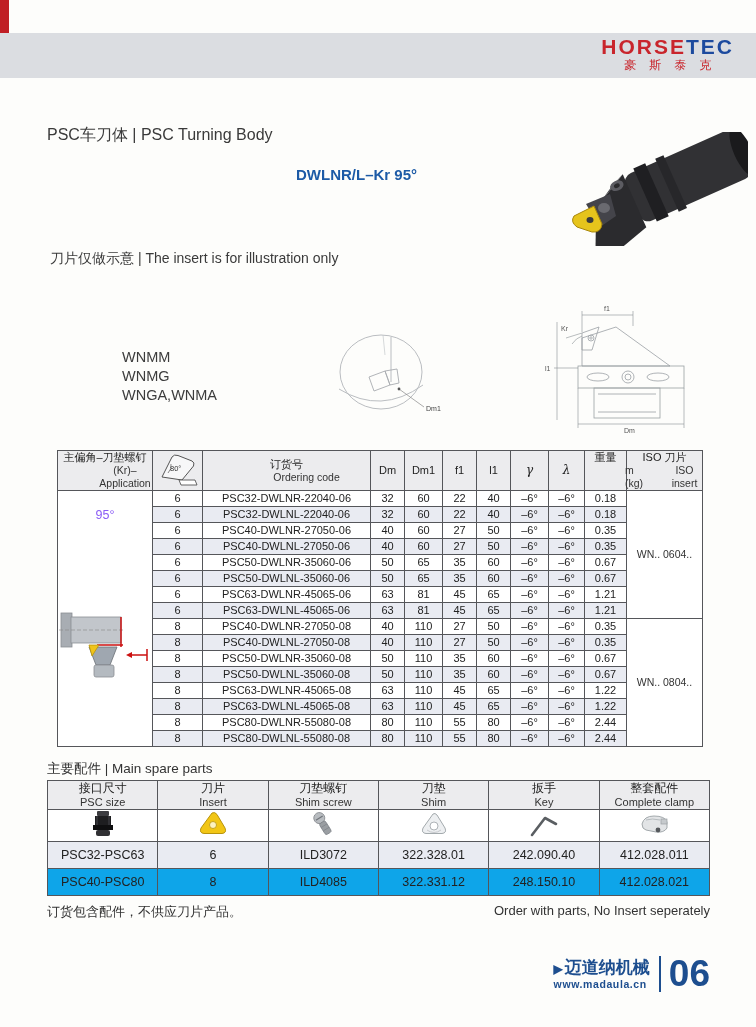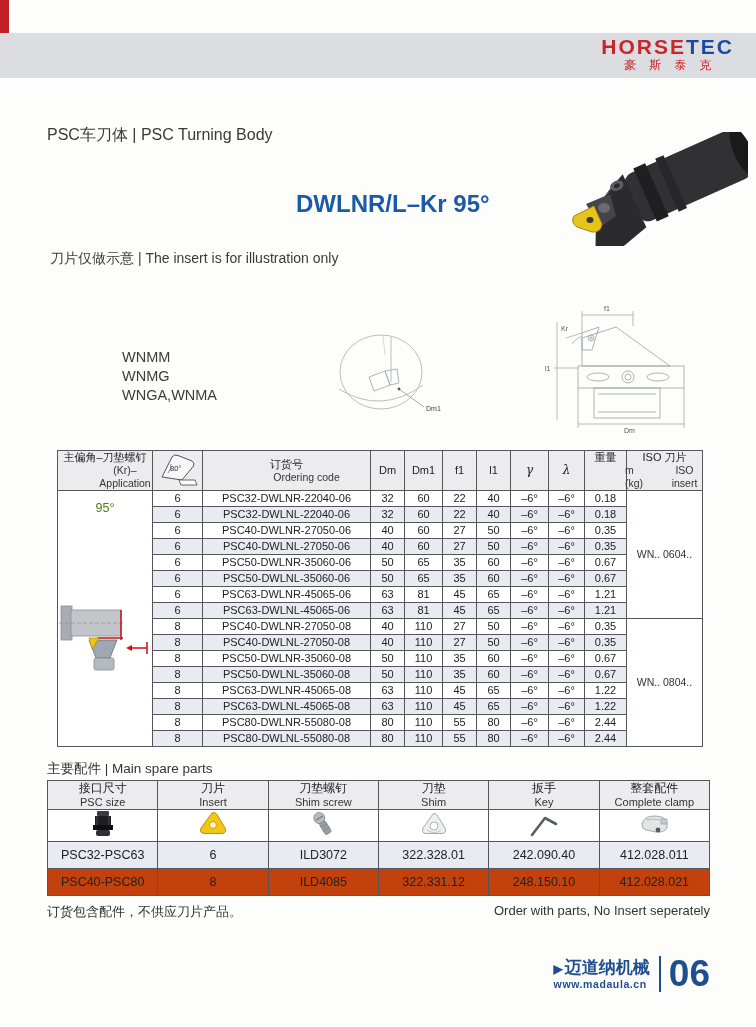--- a/index.html
+++ b/index.html
@@ -10,52 +10,52 @@
   .corner-tab { position:absolute; left:0; top:0; width:9px; height:57px; background:#c01f25; }
   .top-band { position:absolute; left:0; top:33px; width:756px; height:45px; background:#dbdde1; }
   .brand { position:absolute; right:22px; top:37px; text-align:center; }
   .brand-en { font-size:21px; font-weight:bold; letter-spacing:2px; line-height:20px; }
   .brand-en .red { color:#c9252c; }
   .brand-en .blue { color:#1c4a9e;margin-top:20px; }
   .brand-cn { color:#c9252c; font-size:12px; letter-spacing:13px; margin-top:0; padding-left:13px; }
 
   .page-title { position:absolute; left:47px; top:108px; font-size:16px; color:#3a3a3a;margin-top:17px; }
 
-  .product-heading { position:absolute; left:296px; top:190px; font-size:24px; font-weight:bold; color:#1c5aa6; }
+  .product-heading { position:absolute; left:296px; top:166px; font-size:15px; font-weight:bold; color:#1c5aa6; }
 
   .illus-note { position:absolute; left:50px; top:250px; font-size:14px; color:#3a3a3a; }
 
   .insert-list { position:absolute; left:122px; top:348px; font-size:14.5px; color:#3c3c3c; line-height:19px; }
 
   .photo-wrap { position:absolute; left:552px; top:132px; }
   .circle-drawing { position:absolute; left:327px; top:327px; }
   .side-drawing { position:absolute; left:536px; top:298px; }
 
   
   .main-table-wrap { position:absolute; left:57px; top:450px; }
   table.main { border-collapse:collapse; table-layout:fixed; width:645px; font-size:11px; color:#222; }
   table.main th, table.main td { border:1px solid #55565a; text-align:center; vertical-align:middle; padding:0; }
   table.main thead th { background:#ececee; height:38px; font-weight:normal; line-height:13px; }
   table.main thead .en { font-size:10.5px; color:#333;padding-left:40px; }
   table.main tbody td { height:15px; line-height:15px; background:#fff; }
   table.main tr.shaded td { background:#e9ebf2; }
   table.main td.app-cell { background:#fff; vertical-align:top; }
   table.main td.iso-cell { background:#fff; font-size:10.5px; color:#333; }
-  .app-angle { font-size:12.5px; color:#4d7c0f; margin-top:10px; }
+  .app-angle { font-size:12.5px; color:#8b5cf6; margin-top:17px; }
   .greek { font-family:"DejaVu Serif", serif; font-style:italic; font-size:12px; }
 
   
   .spare-title { position:absolute; left:47px; top:760px; font-size:13.5px; color:#333; }
   .spare-wrap { position:absolute; left:47px; top:780px; }
   table.spare { border-collapse:collapse; table-layout:fixed; width:663px; font-size:12.5px; color:#222; }
   table.spare th, table.spare td { border:1px solid #55565a; text-align:center; vertical-align:middle; padding:0; }
   table.spare thead th { background:#ececee; height:29px; font-weight:normal; line-height:14px; font-size:12px; }
   table.spare thead .en { font-size:11px; color:#333; }
   table.spare td.icon-row { height:30px; background:#fff; }
-  table.spare tbody td { height:27px; background:#c2410c; }
+  table.spare tbody td { height:27px; background:#0ea5e9; }
   table.spare tr.shaded td { background:#e9ebf2; }
 
   .order-note-cn { position:absolute; left:47px; top:903px; font-size:13px; color:#333; }
   .order-note-en { position:absolute; right:46px; top:903px; font-size:13px; color:#333; }
 
   
   .footer { position:absolute; right:46px; top:956px; display:flex; align-items:center; }
   .footer-text { text-align:left; color:#1d4e8f; margin-right:9px; }
   .footer-brand { font-size:17px; font-weight:bold; line-height:18px; }
   .footer-brand .tri { font-size:12px; margin-right:2px; }

